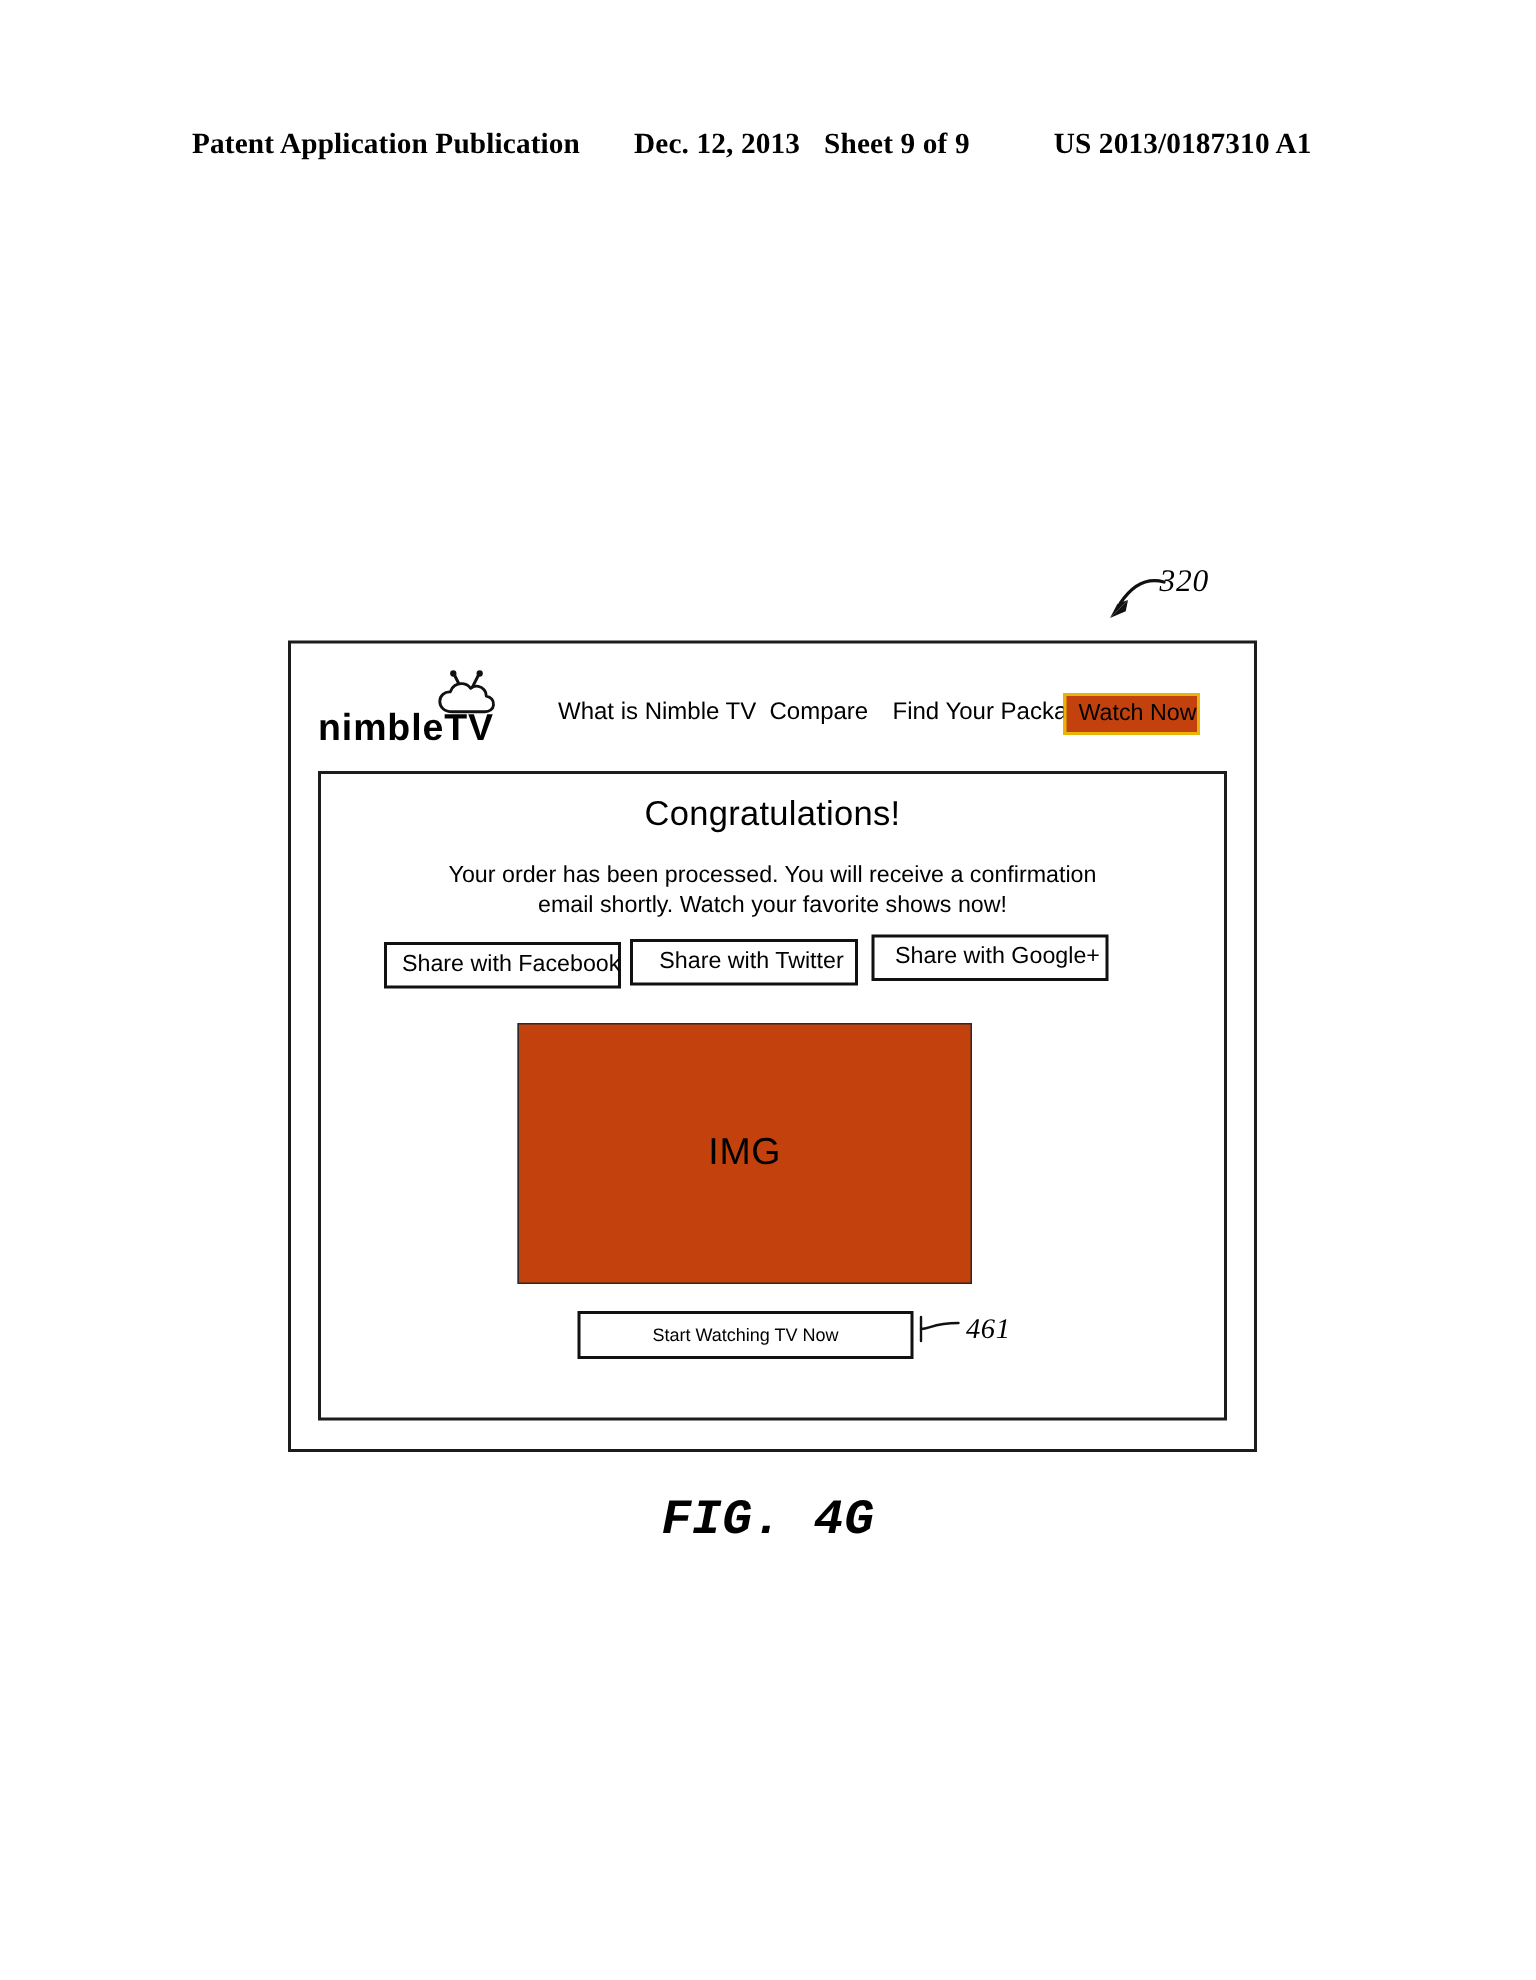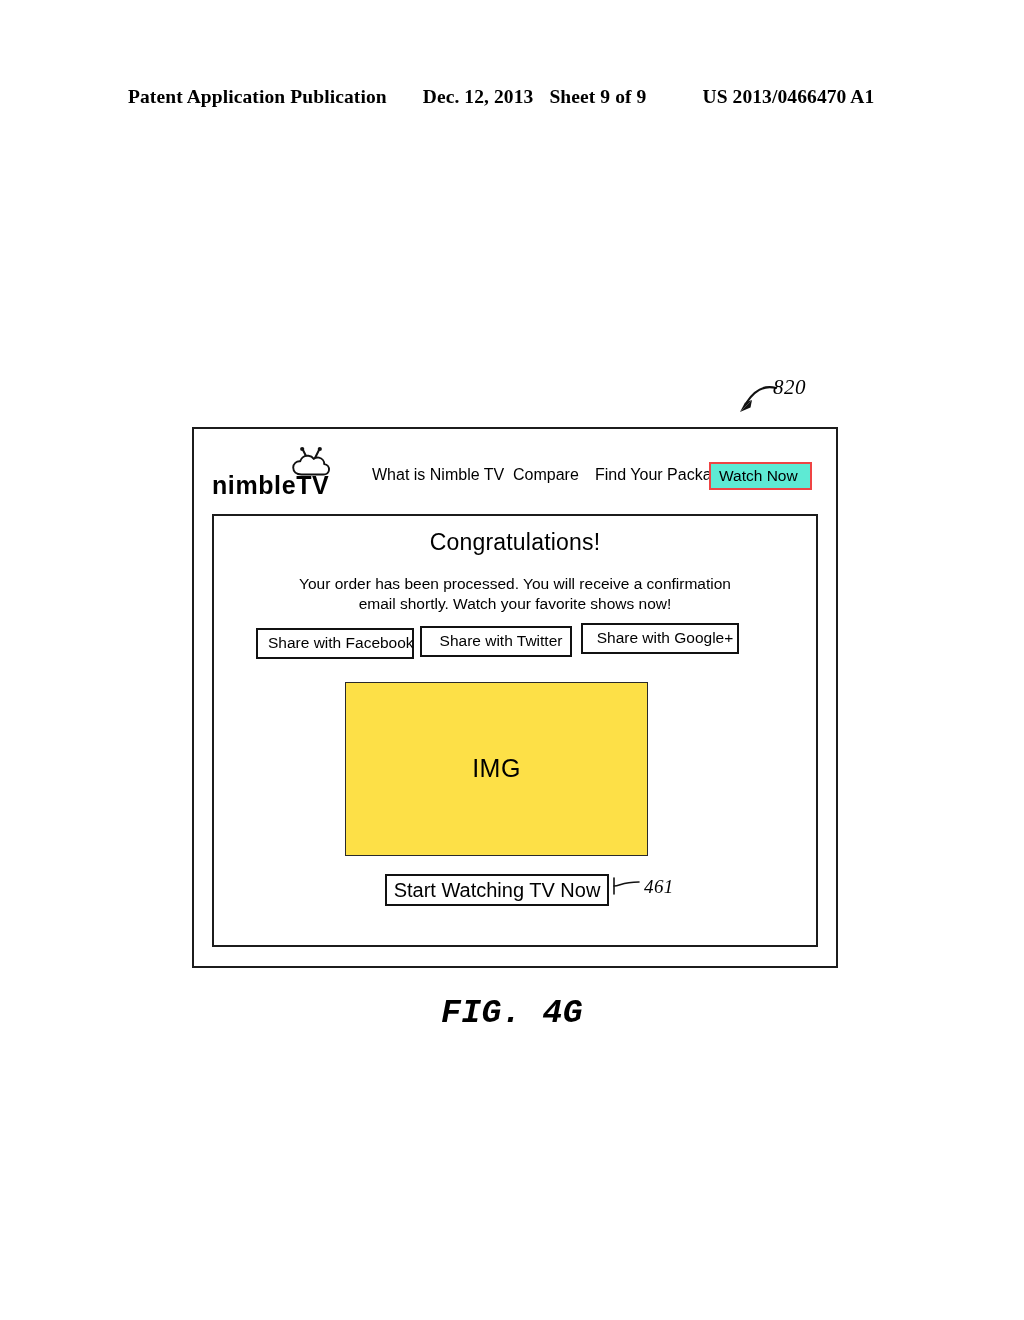--- a/index.html
+++ b/index.html
@@ -120,26 +120,26 @@
     white-space: nowrap;
     line-height: 20px;
   }
   .nav-link.nav-0 { left: 0px; }
   .nav-link.nav-1 { left: 141px; }
   .nav-link.nav-2 { left: 223px; }
   .nav-cta {
     position: absolute;
     left: 337px;
     top: -3px;
-    border: 2px solid #ef4444;
-    padding: 2px 12px 3px 8px;
+    border: 2px solid #eab308;
+    padding: 2px 0 3px 8px;
     font-size: 15.5px;
     line-height: 19px;
     white-space: nowrap;
-    background: #5eead4;
+    background: #c2410c;
     box-sizing: border-box;
   }
 
   
   .inner-panel {
     position: absolute;
     left: 18px;
     top: 85px;
     width: 606px;
     height: 433px;
@@ -193,21 +193,21 @@
   .share-btn.sb-2 { left: 367px; top: 7px;   width: 158px; }
 
   
   .img-box {
     position: absolute;
     left: 131px;
     top: 166px;
     width: 303px;
     height: 174px;
     border: 1.5px solid #2a2a2a;
-    background: #fde047;
+    background: #c2410c;
     box-sizing: border-box;
   }
   .img-box-label {
     position: absolute;
     left: 0;
     top: 50%;
     transform: translateY(-52%);
     width: 100%;
     text-align: center;
     font-size: 25px;
@@ -217,21 +217,21 @@
   
   .start-btn {
     position: absolute;
     left: 171px;
     top: 358px;
     width: 224px;
     height: 32px;
     border: 2px solid #111111;
     background: #ffffff;
     box-sizing: border-box;
-    font-size: 20px;
+    font-size: 12px;
     line-height: 28px;
     text-align: center;
     white-space: nowrap;
   }
 
   
   .ref-461-wrap {
     position: absolute;
     left: 398px;
     top: 356px;
@@ -267,30 +267,30 @@
     letter-spacing: 0.5px;
   }
 </style>
 </head>
 <body>
 
 <div class="page-header">
   <span class="hdr-pub">Patent Application Publication</span>
   <span class="hdr-date">Dec. 12, 2013</span>
   <span class="hdr-sheet">Sheet 9 of 9</span>
-  <span class="hdr-num">US 2013/0466470 A1</span>
+  <span class="hdr-num">US 2013/0187310 A1</span>
 </div>
 
 <div class="ref-460-wrap">
   <svg class="ref-460-arrow" width="44" height="34" viewBox="0 0 44 34">
     <path d="M41 5 C30 2, 20 7, 12 19" stroke="#111111" stroke-width="2.2" fill="none" stroke-linecap="round"></path>
     <path d="M5 29 L17 17 L15.5 24.5 Z" fill="#111111"></path>
     <path d="M5 29 L17 17 L10 19.5 Z" fill="#111111"></path>
   </svg>
-  <span class="ref-460-label">820</span>
+  <span class="ref-460-label">320</span>
 </div>
 
 <div class="outer-frame">
 
   <div class="nav-bar">
 
     <div class="logo-block">
       <svg class="logo-mark" width="46" height="32" viewBox="0 0 46 32">
         <path d="M15 5 L19.5 14" stroke="#111111" stroke-width="2" fill="none" stroke-linecap="round"></path>
         <path d="M31 5 L26.5 14" stroke="#111111" stroke-width="2" fill="none" stroke-linecap="round"></path>

